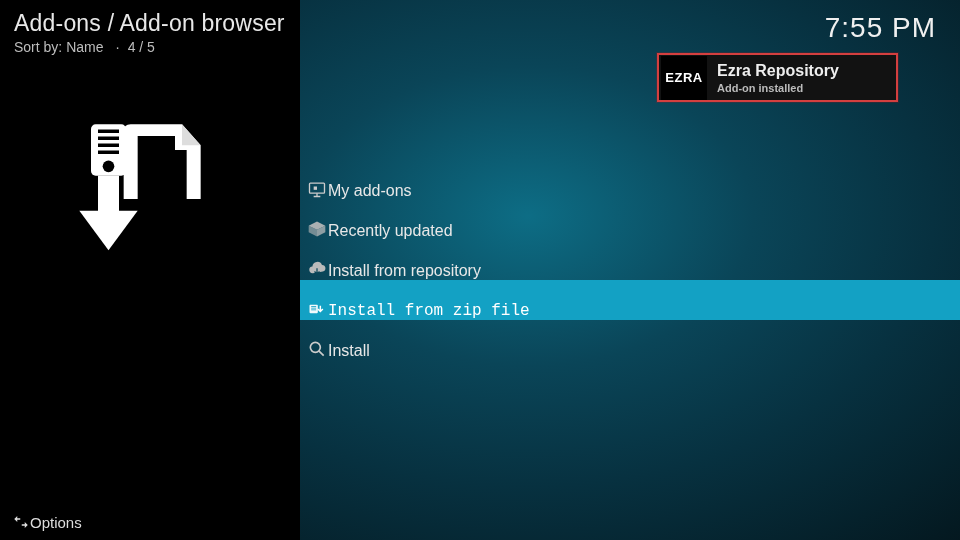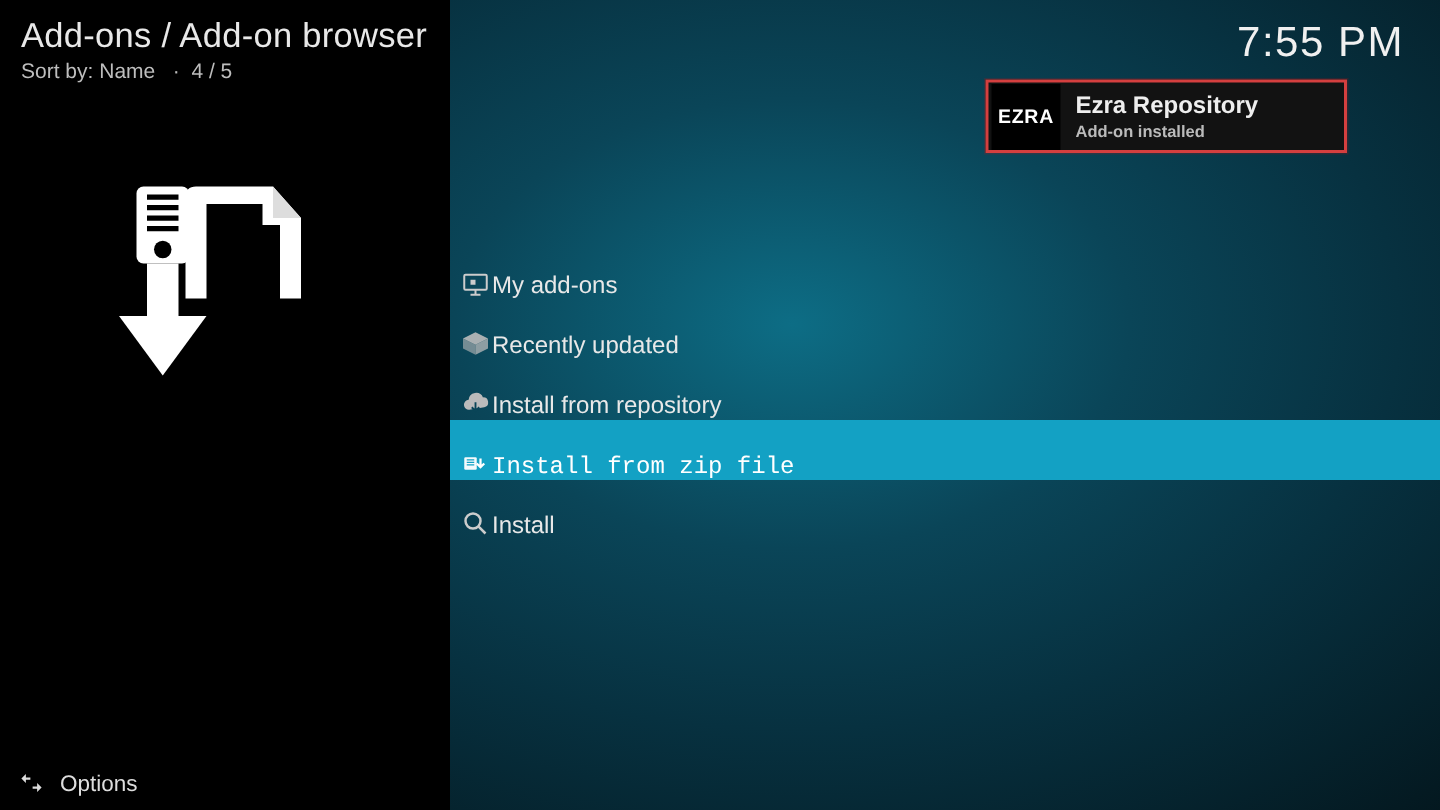--- a/index.html
+++ b/index.html
@@ -35,21 +35,20 @@
     left: 70px; top: 115px;
     width: 140px; height: 140px;
   }
   .footer {
     position: absolute;
     left: 0; bottom: 0;
     height: 36px;
     display: flex;
     align-items: center;
     padding-left: 12px;
-    gap: 10px;
   }
   .footer-icon { width: 18px; height: 18px; }
   .footer-text { font-size: 15px; color: #ddd; }
 
   
   .menu {
     position: absolute;
     left: 300px; right: 0; top: 160px;
   }
   .menu-item {

